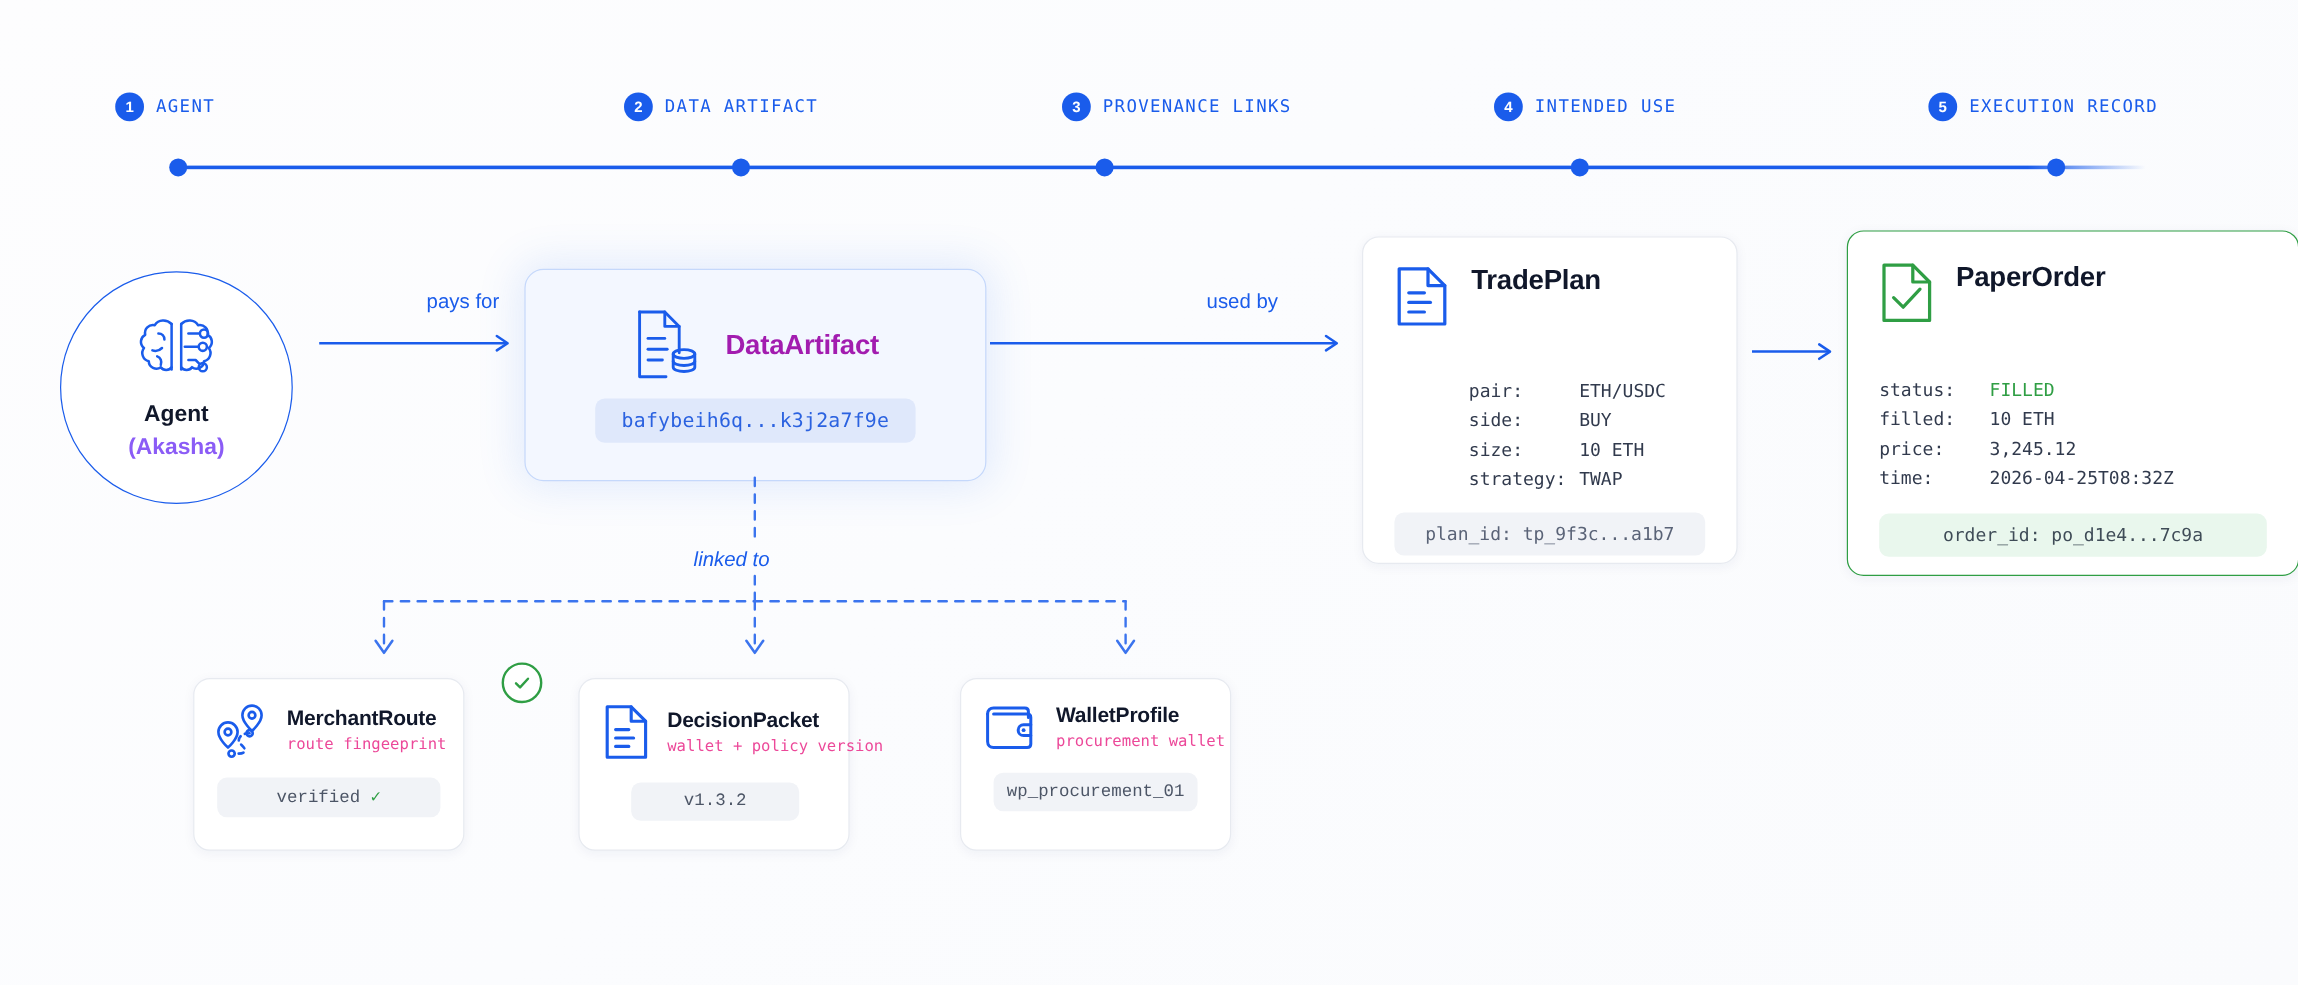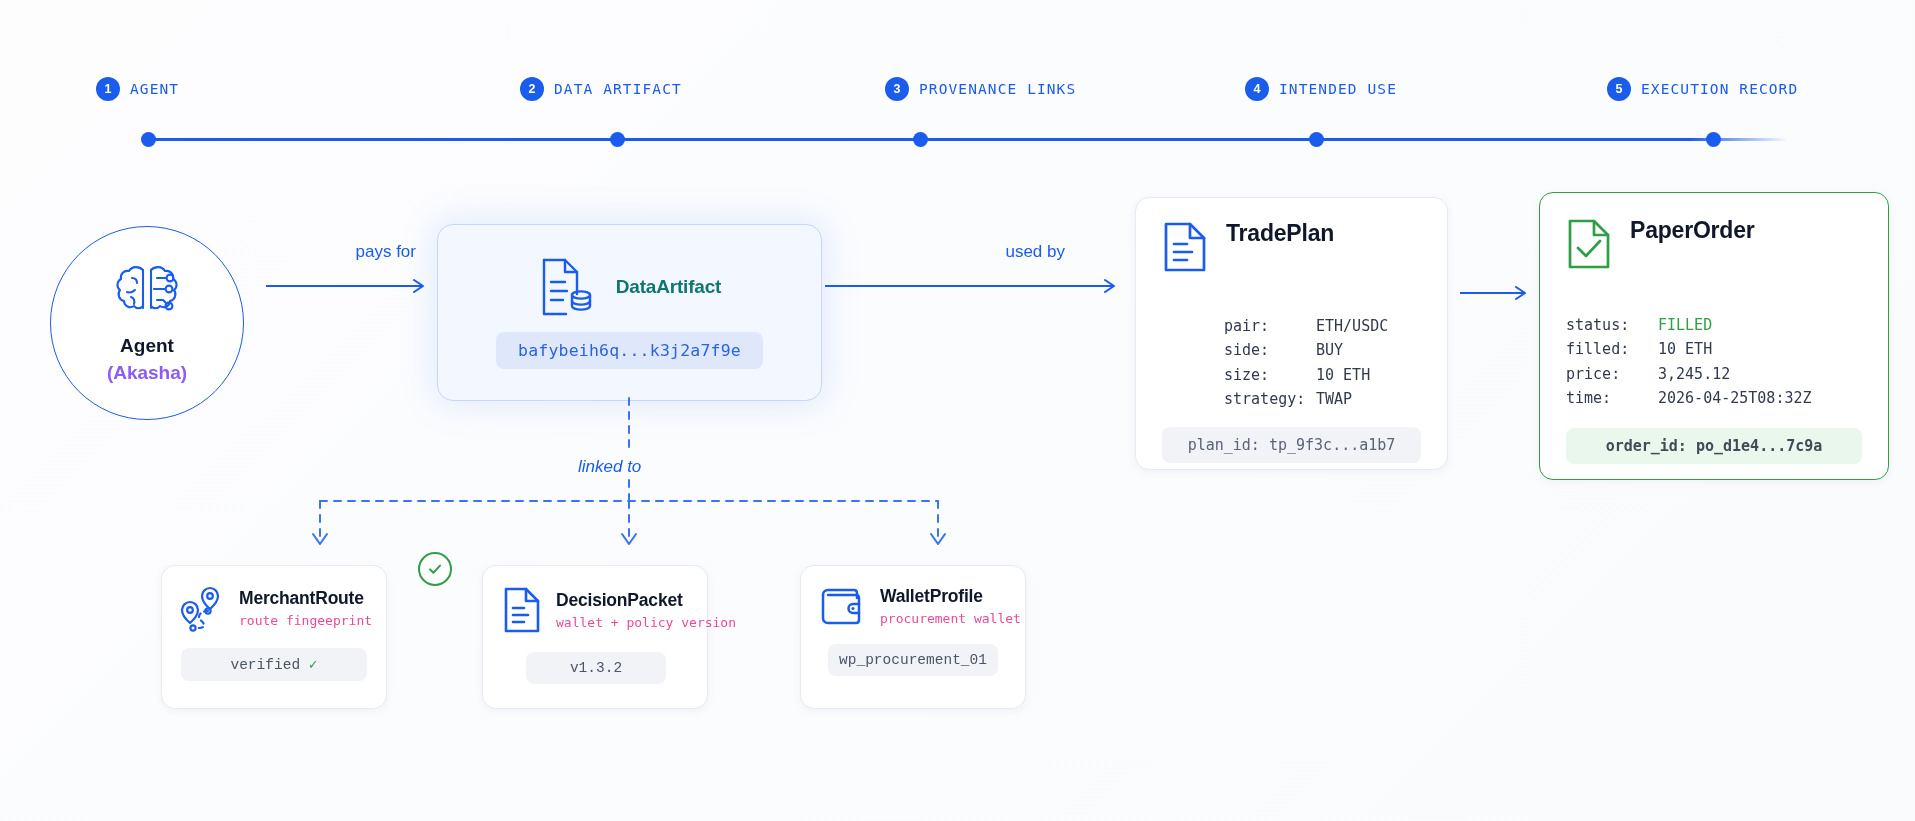--- a/index.html
+++ b/index.html
@@ -105,23 +105,23 @@
     align-items: center;
     justify-content: center;
   }
   .artifact-head {
     display: flex;
     align-items: center;
     gap: 22px;
     margin-bottom: 14px;
   }
   .artifact-title {
-    font-size: 19px;
+    font-size: 23px;
     font-weight: 700;
-    color: #0f766e;
+    color: #a21caf;
     letter-spacing: -0.2px;
   }
   .chip {
     font-family: "DejaVu Sans Mono", monospace;
     font-size: 16.5px;
     color: #2b62e0;
     background: #dfe8fb;
     border-radius: 8px;
     padding: 9px 22px;
     letter-spacing: 0.2px;
@@ -376,21 +376,21 @@
     <div class="id-chip" style="margin-top:16px;">plan_id: tp_9f3c...a1b7</div>
   </div>
 
   <div class="arrow-wrap" style="left:1460px; top:285px;">
     <svg width="76" height="16" viewBox="0 0 76 16">
       <line x1="0" y1="8" x2="64" y2="8" stroke="#1a5ceb" stroke-width="2.1"></line>
       <polyline points="56,2 65,8 56,14" fill="none" stroke="#1a5ceb" stroke-width="2.1" stroke-linecap="round" stroke-linejoin="round"></polyline>
     </svg>
   </div>
 
-  <div class="card green" style="left:1539px; top:192px; width:350px; height:288px; padding:24px 26px; box-sizing:border-box;">
+  <div class="card green" style="left:1539px; top:192px; width:377px; height:288px; padding:24px 26px; box-sizing:border-box;">
     <div class="card-head" style="margin-bottom:14px;">
       <span>
         <svg width="46" height="56" viewBox="0 0 46 56" fill="none" stroke="#2f9e44" stroke-width="2.7" stroke-linecap="round" stroke-linejoin="round">
           <path d="M4 4h24l14 14v32H4z"></path>
           <path d="M28 4v14h14"></path>
           <polyline points="12,31 20,39 34,24"></polyline>
         </svg>
       </span>
       <span class="card-title">PaperOrder</span>
     </div>
@@ -405,21 +405,21 @@
       </div>
       <div class="kv-row">
         <span class="kv-key">price:</span>
         <span class="kv-val">3,245.12</span>
       </div>
       <div class="kv-row">
         <span class="kv-key">time:</span>
         <span class="kv-val">2026-04-25T08:32Z</span>
       </div>
     </div>
-    <div class="id-chip green" style="margin-top:18px;font-weight:bold;">order_id: po_d1e4...7c9a</div>
+    <div class="id-chip green" style="margin-top:18px;">order_id: po_d1e4...7c9a</div>
   </div>
 
   <div style="position:absolute; left:300px; top:398px;">
     <svg width="660" height="155" viewBox="0 0 660 155" fill="none" stroke="#3b74ee" stroke-width="2" stroke-dasharray="7 7" stroke-linecap="round">
 
       <line x1="329" y1="0" x2="329" y2="52"></line>
       <line x1="329" y1="82" x2="329" y2="103"></line>
 
       <line x1="20" y1="103" x2="638" y2="103"></line>
 

